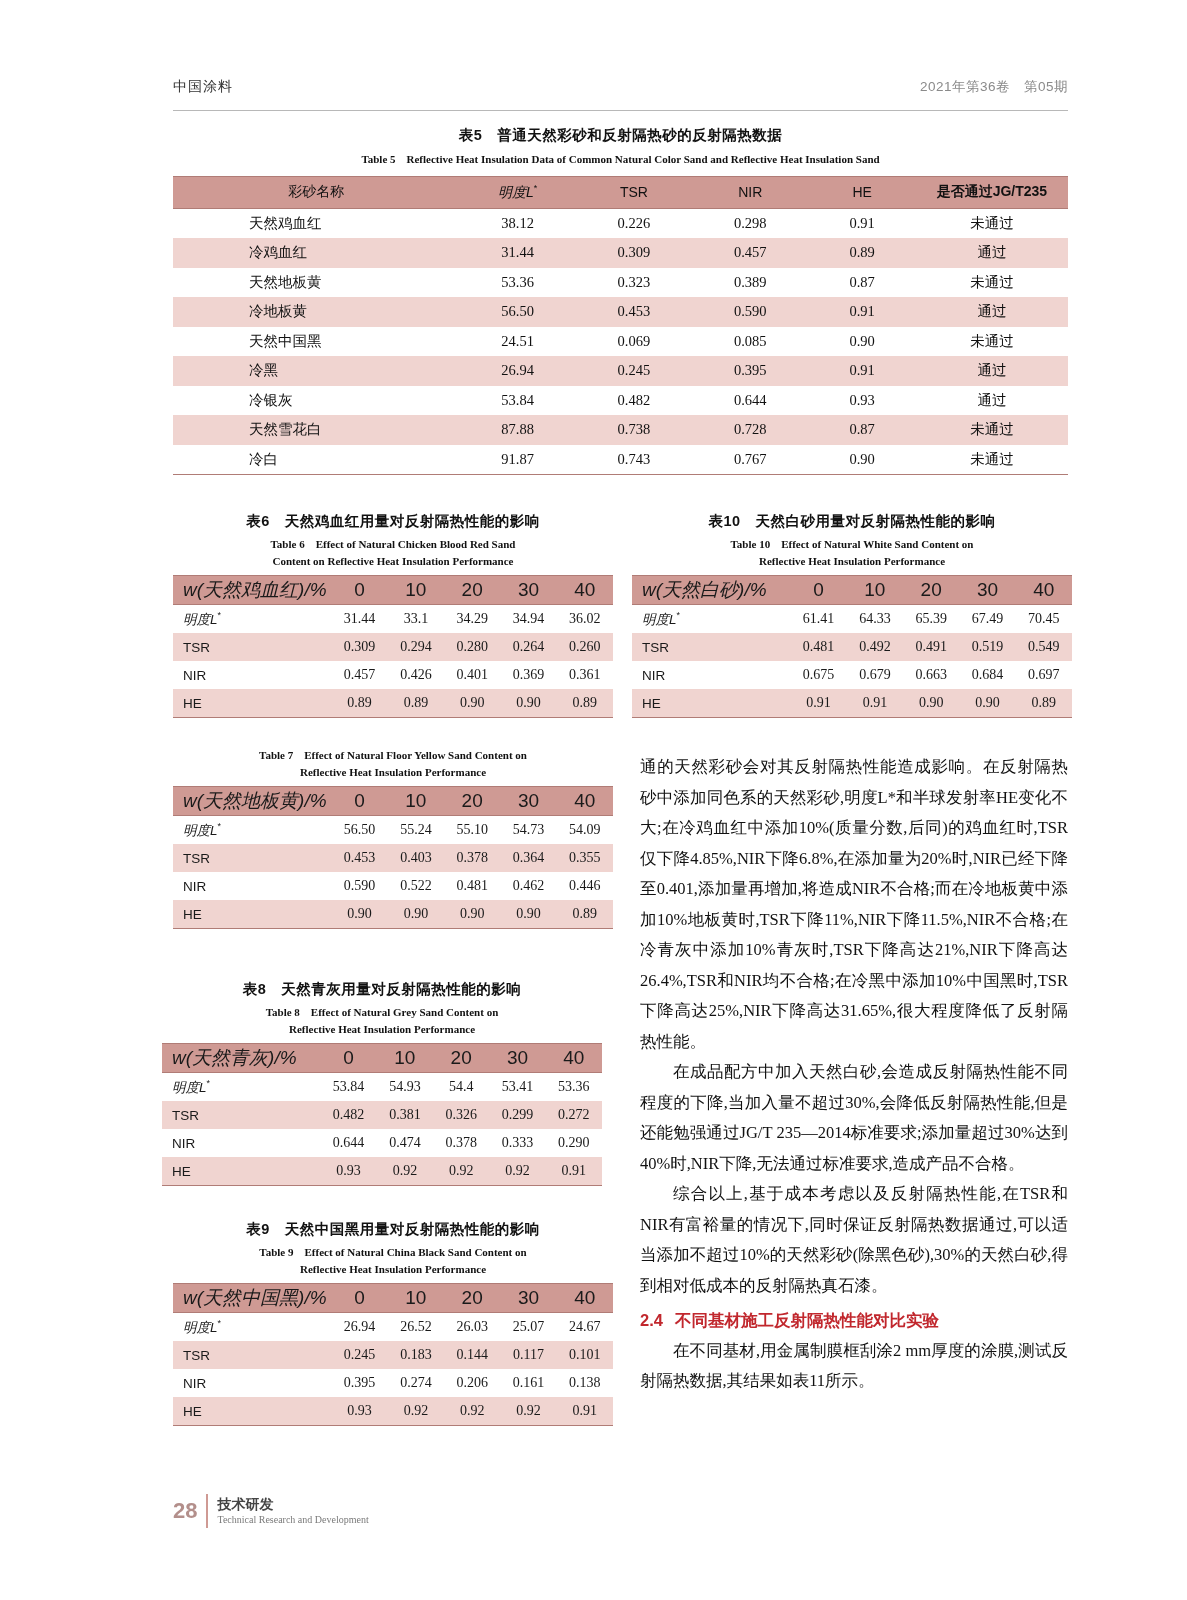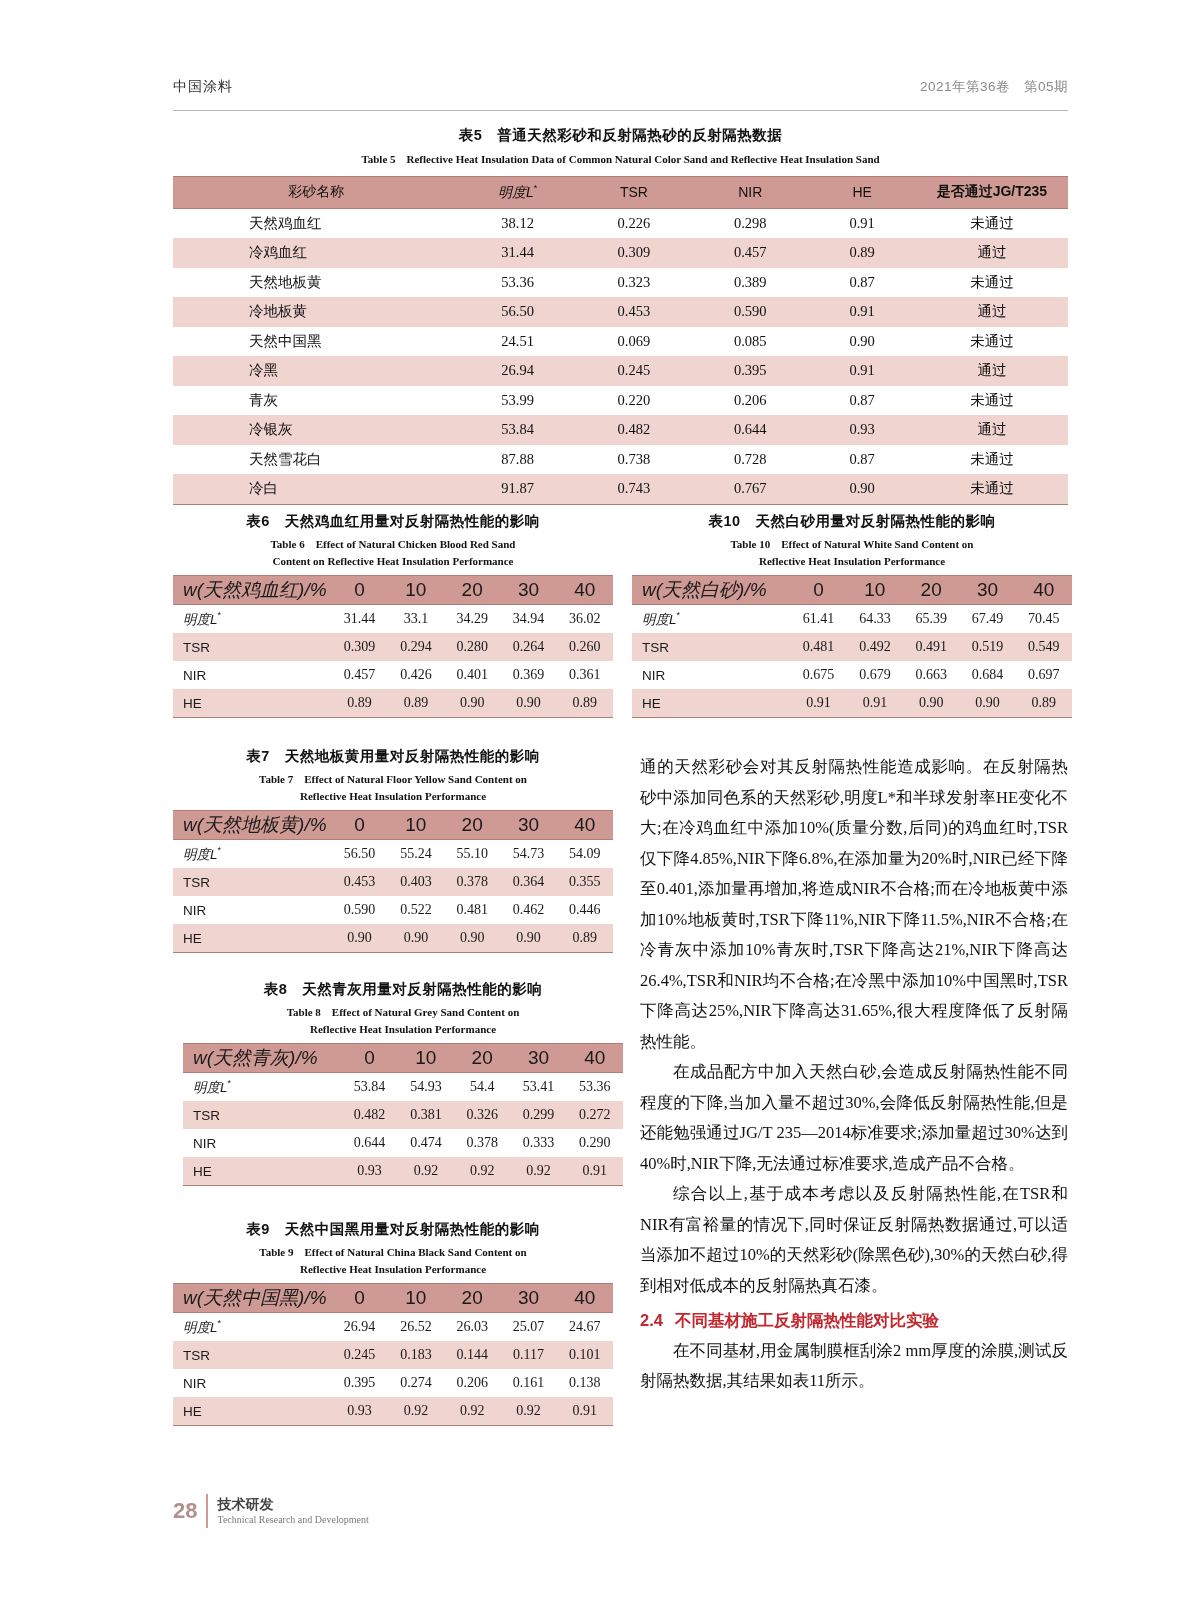--- a/index.html
+++ b/index.html
@@ -285,28 +285,20 @@
         </tr>
         <tr>
           <td class="namecell">冷黑</td>
           <td>26.94</td>
           <td>0.245</td>
           <td>0.395</td>
           <td>0.91</td>
           <td>通过</td>
         </tr>
         <tr>
-          <td class="namecell">青灰</td>
-          <td>53.99</td>
-          <td>0.220</td>
-          <td>0.206</td>
-          <td>0.87</td>
-          <td>未通过</td>
-        </tr>
-        <tr>
           <td class="namecell">冷银灰</td>
           <td>53.84</td>
           <td>0.482</td>
           <td>0.644</td>
           <td>0.93</td>
           <td>通过</td>
         </tr>
         <tr>
           <td class="namecell">天然雪花白</td>
           <td>87.88</td>
@@ -376,21 +368,20 @@
           <td>0.90</td>
           <td>0.90</td>
           <td>0.89</td>
         </tr>
       </tbody>
     </table>
   </div>
 
   <div class="small-tbl" style="left:133px; top:747px;">
     <div class="cap">
-      <div class="tbl-title-cn" style="margin-bottom:5px;">表7　天然地板黄用量对反射隔热性能的影响</div>
       <div class="tbl-title-en">Table 7　Effect of Natural Floor Yellow Sand Content on</div>
       <div class="tbl-title-en">Reflective Heat Insulation Performance</div>
     </div>
     <table>
       <thead>
         <tr>
           <td class="rowhead" style="width:36%;"><span class="ital">w(天然地板黄)/%</span></td>
           <td style="width:12.8%;">0</td>
           <td style="width:12.8%;">10</td>
           <td style="width:12.8%;">20</td>
@@ -428,21 +419,21 @@
           <td>0.90</td>
           <td>0.90</td>
           <td>0.90</td>
           <td>0.90</td>
           <td>0.89</td>
         </tr>
       </tbody>
     </table>
   </div>
 
-  <div class="small-tbl" style="left:143px; top:980px;">
+  <div class="small-tbl" style="left:122px; top:980px;">
     <div class="cap">
       <div class="tbl-title-cn" style="margin-bottom:5px;">表8　天然青灰用量对反射隔热性能的影响</div>
       <div class="tbl-title-en">Table 8　Effect of Natural Grey Sand Content on</div>
       <div class="tbl-title-en">Reflective Heat Insulation Performance</div>
     </div>
     <table>
       <thead>
         <tr>
           <td class="rowhead" style="width:36%;"><span class="ital">w(天然青灰)/%</span></td>
           <td style="width:12.8%;">0</td>

